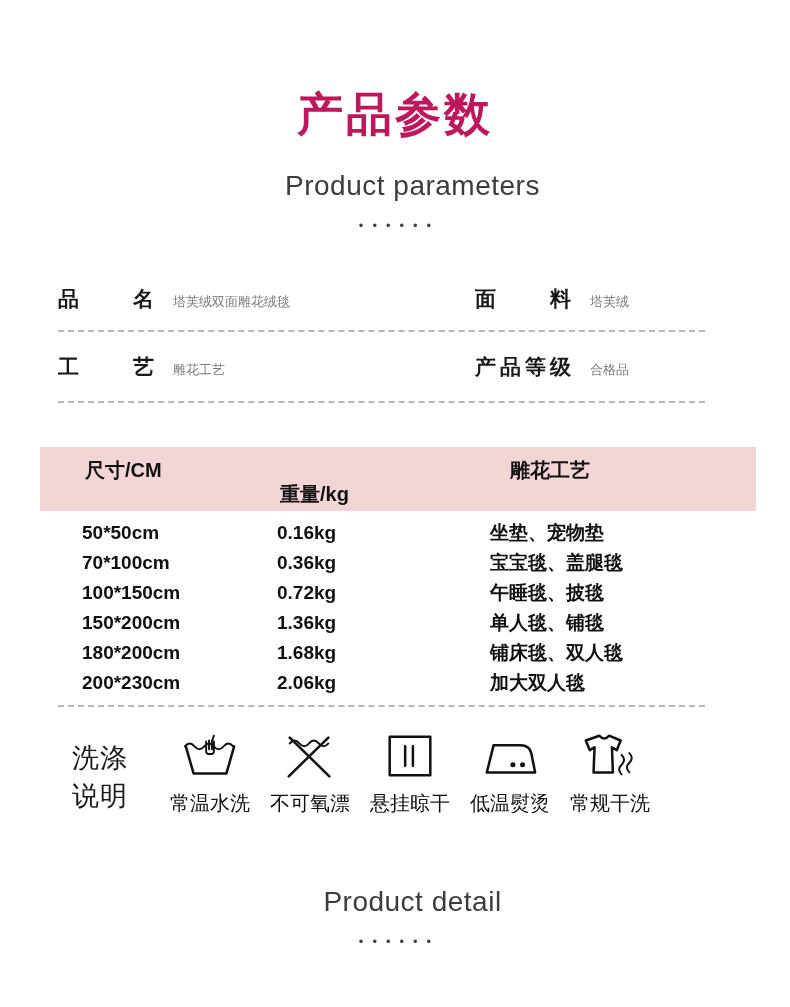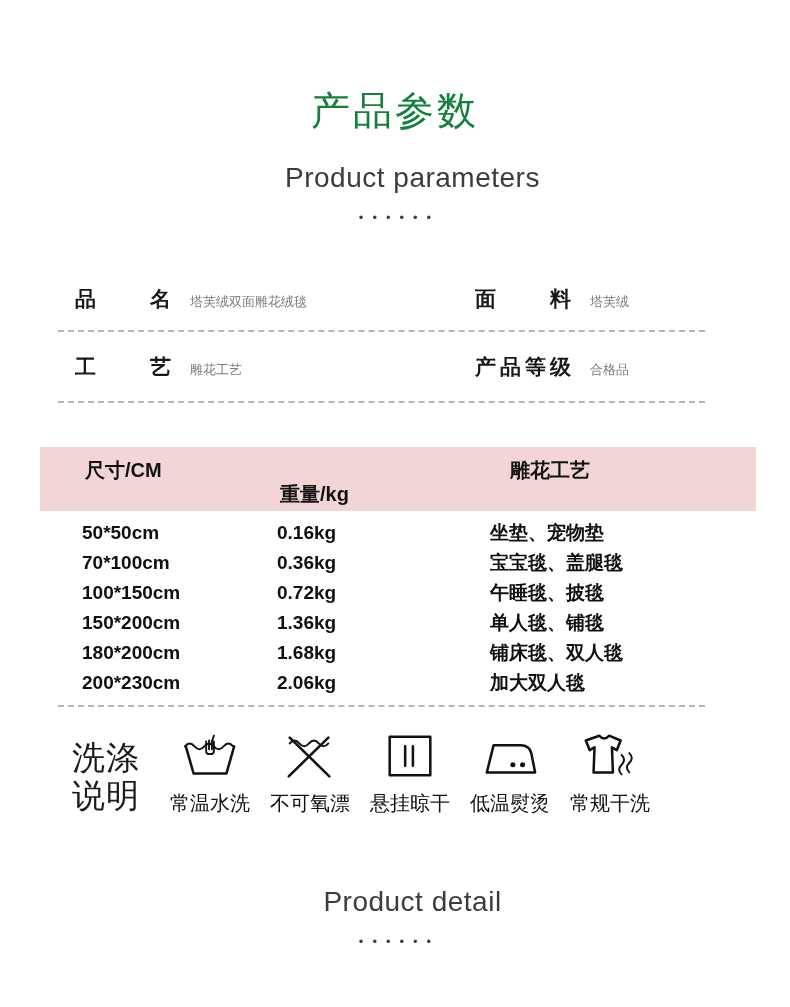--- a/index.html
+++ b/index.html
@@ -11,41 +11,41 @@
     background:#ffffff;
     font-family:"Liberation Sans","DejaVu Sans",sans-serif;
     color:#1c1c1c;
     overflow:hidden;
   }
 
   
   .hero { position:absolute; top:84px; left:0; right:0; text-align:center; }
   .footer { position:absolute; top:862px; left:0; right:0; text-align:center; }
   .big-title {
-    font-size:39px; font-weight:400; letter-spacing:3px;
-    color:#15803d;
+    font-size:46px; font-weight:700; letter-spacing:3px;
+    color:#be185d;
   }
   .sub-title {
     margin-top:24px; font-size:28px; color:#3c3c3c; letter-spacing:0.5px;padding-left:35px;
   }
   .dots {
     margin-top:16px; font-size:13px; letter-spacing:9px;
     color:#3f3f3f; text-indent:9px;
   }
 
   
   .specs { position:absolute; top:268px; left:58px; width:647px; }
   .spec-row {
     position:relative; display:flex; align-items:center;
     border-bottom:2px dashed #b7b7b7;
   }
   .spec-row.r1 { height:64px; }
   .spec-row.r2 { height:71px; }
   .spec-pair { display:flex; align-items:baseline; }
-  .spec-pair.left { margin-left:17px; }
+  .spec-pair.left { }
   .spec-pair.right { position:absolute; left:417px; }
   .spec-label {
     display:inline-block; width:96px;
     font-size:21px; font-weight:600; color:#181818;
     text-align:justify; text-align-last:justify;
   }
   .spec-value { margin-left:19px; font-size:13px; color:#7b7b7b; }
 
   
   .size-table { position:absolute; top:447px; left:40px; width:716px; }
@@ -70,21 +70,21 @@
     font-size:19px; font-weight:600; color:#101010;
   }
   .trow .c0 { left:24px; }
   .trow .c1 { left:219px; }
   .trow .c2 { left:432px; }
 
   
   .care { position:absolute; top:728px; left:72px; display:flex; }
   .care-label {
     width:88px; padding-top:11px;
-    font-size:33px; line-height:38px; color:#1a1a1a; letter-spacing:1px;
+    font-size:27px; line-height:38px; color:#1a1a1a; letter-spacing:1px;
   }
   .care-item { width:100px; text-align:center; padding-top:3px; }
   .care-item svg { display:block; margin:0 auto; width:58px; height:50px; }
   .care-item .glyph { stroke:#111; stroke-width:2.6; fill:none;
     stroke-linecap:round; stroke-linejoin:round; }
   .care-item .glyph-thin { stroke:#111; stroke-width:2; fill:none;
     stroke-linecap:round; stroke-linejoin:round; }
   .care-item .glyph-fill { fill:#111; stroke:none; }
   .care-text { margin-top:9px; font-size:20px; color:#111111; }
 </style>

